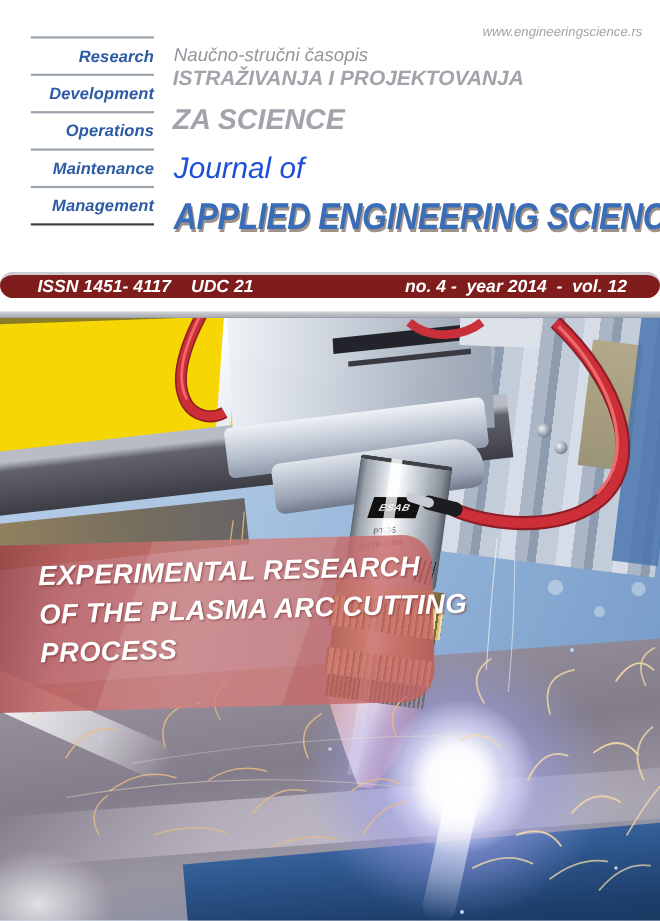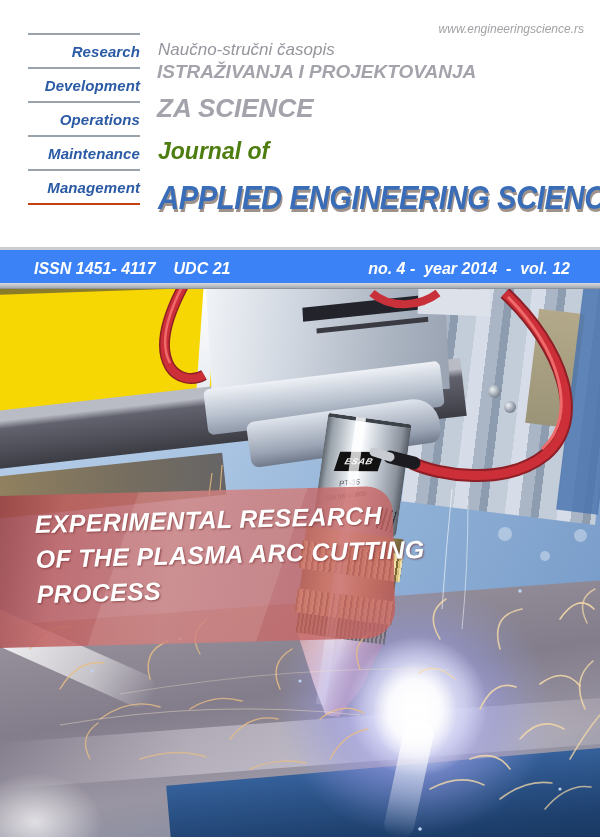--- a/index.html
+++ b/index.html
@@ -2,35 +2,35 @@
 <html><head>
 <meta charset="utf-8">
 <style>
   html,body{margin:0;padding:0;background:#fff;}
   .cover{position:relative;width:600px;height:837px;overflow:hidden;background:#fff;
          font-family:"Liberation Sans",sans-serif;}
   .ab{position:absolute;}
 
   
   .masthead{position:absolute;left:0;top:0;width:600px;height:247px;background:#fff;}
-  .topics{position:absolute;left:28px;top:33px;width:112px;border-bottom:2px solid #c2410c;}
+  .topics{position:absolute;left:28px;top:33px;width:112px;border-bottom:2px solid #404040;}
   .topic{height:32px;border-top:2px solid #9aa3ac;display:flex;align-items:center;justify-content:flex-end;}
   .topic span{color:#2b5aa5;font-size:15px;font-style:italic;font-weight:700;letter-spacing:.1px;}
   .website{position:absolute;right:16px;top:22px;color:#a2a2a6;font-size:12px;font-style:italic;}
   .subtitle{position:absolute;left:158px;top:40px;color:#95959d;font-size:17px;font-style:italic;}
   .sr1{position:absolute;left:157px;top:61px;color:#a3a3ab;font-size:19px;font-weight:700;font-style:italic;white-space:nowrap;}
   .sr2{position:absolute;left:157px;top:93px;color:#a3a3ab;font-size:26px;font-weight:700;font-style:italic;}
-  .jprefix{position:absolute;left:158px;top:138px;color:#4d7c0f;font-size:23px;font-weight:700;font-style:italic;}
+  .jprefix{position:absolute;left:158px;top:138px;color:#1d4ed8;font-size:27px;font-weight:400;font-style:italic;}
   .jname{position:absolute;left:158px;top:178px;color:#3a6db8;font-size:34px;font-weight:700;font-style:italic;
          white-space:nowrap;transform:scaleX(.86);transform-origin:left center;letter-spacing:-.5px;
          text-shadow:1.5px 2.5px 0 rgba(125,110,100,.75);}
 
   
-  .bar{position:absolute;left:0;top:247px;width:600px;height:40px;background:#3b82f6;border-top:3px solid #c9ccd1;
-       box-sizing:border-box;display:flex;align-items:center;justify-content:space-between;padding:0 30px 0 34px;}
+  .bar{position:absolute;left:0;top:247px;width:600px;height:24px;background:#7f1d1d;border-top:3px solid #c9ccd1;
+       box-sizing:border-box;display:flex;align-items:center;justify-content:space-between;padding:0 30px 0 34px;border-radius:13px;}
   .bar span{color:#fff;font-size:16px;font-weight:700;font-style:italic;white-space:pre;}
   .bar .left{display:flex;gap:18px;}
   .bar-strip{position:absolute;left:0;top:283px;width:600px;height:6px;
        background:linear-gradient(180deg,#d6d8db,#a7abb1);border-bottom:1px solid #8e939a;box-sizing:border-box;}
 
   
   .photo{position:absolute;left:0;top:289px;width:600px;height:548px;overflow:hidden;
          background:linear-gradient(115deg,#b6cde8 0%,#a9c4e2 35%,#8fb0d6 60%,#6f94c4 100%);}
   .bokeh{border-radius:50%;background:rgba(255,255,255,.35);z-index:1;}
   .right-rails{left:415px;top:-10px;width:195px;height:235px;z-index:1;transform:rotate(7deg);

